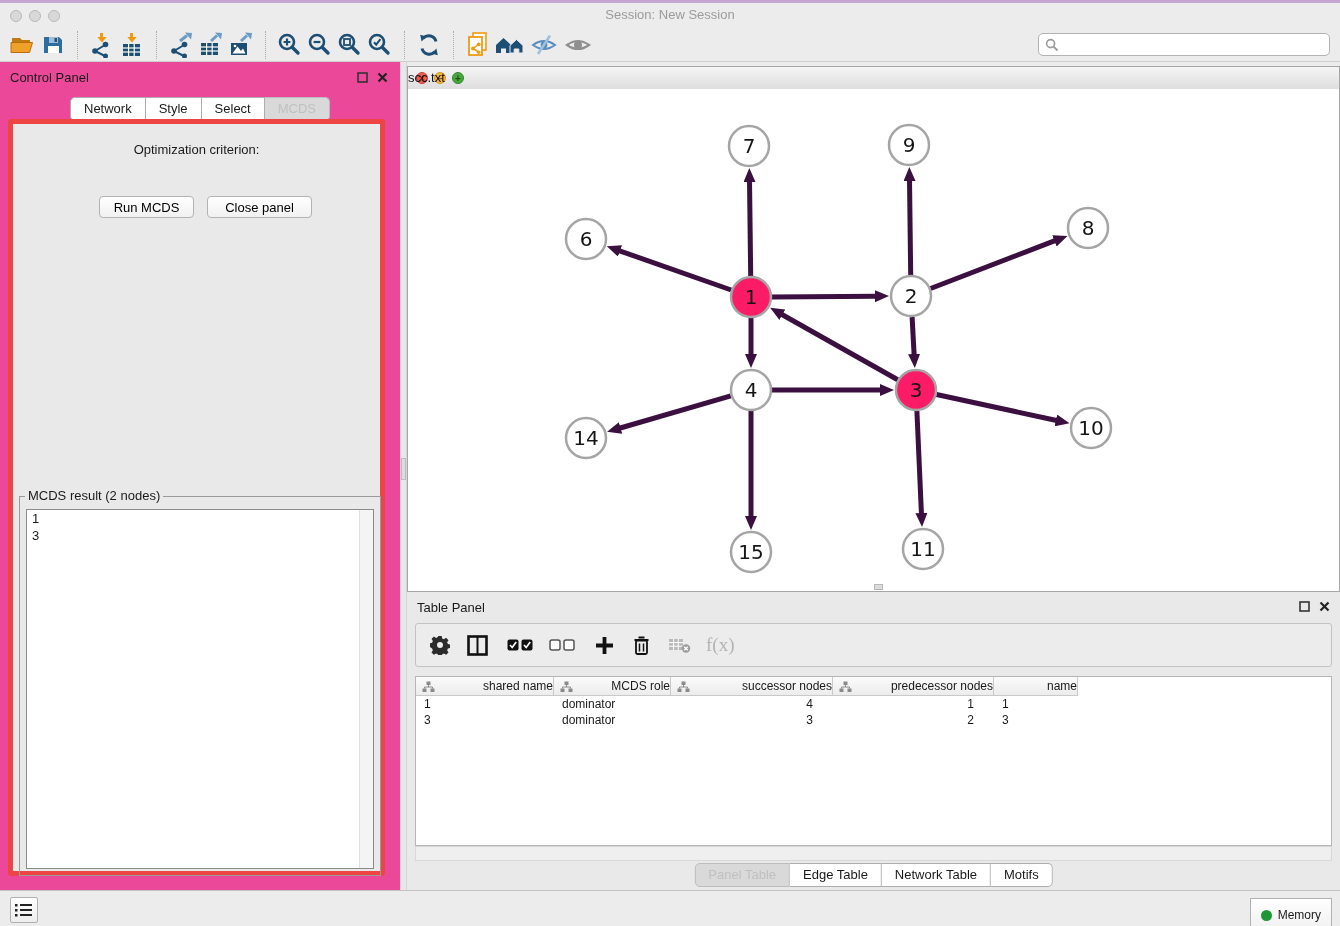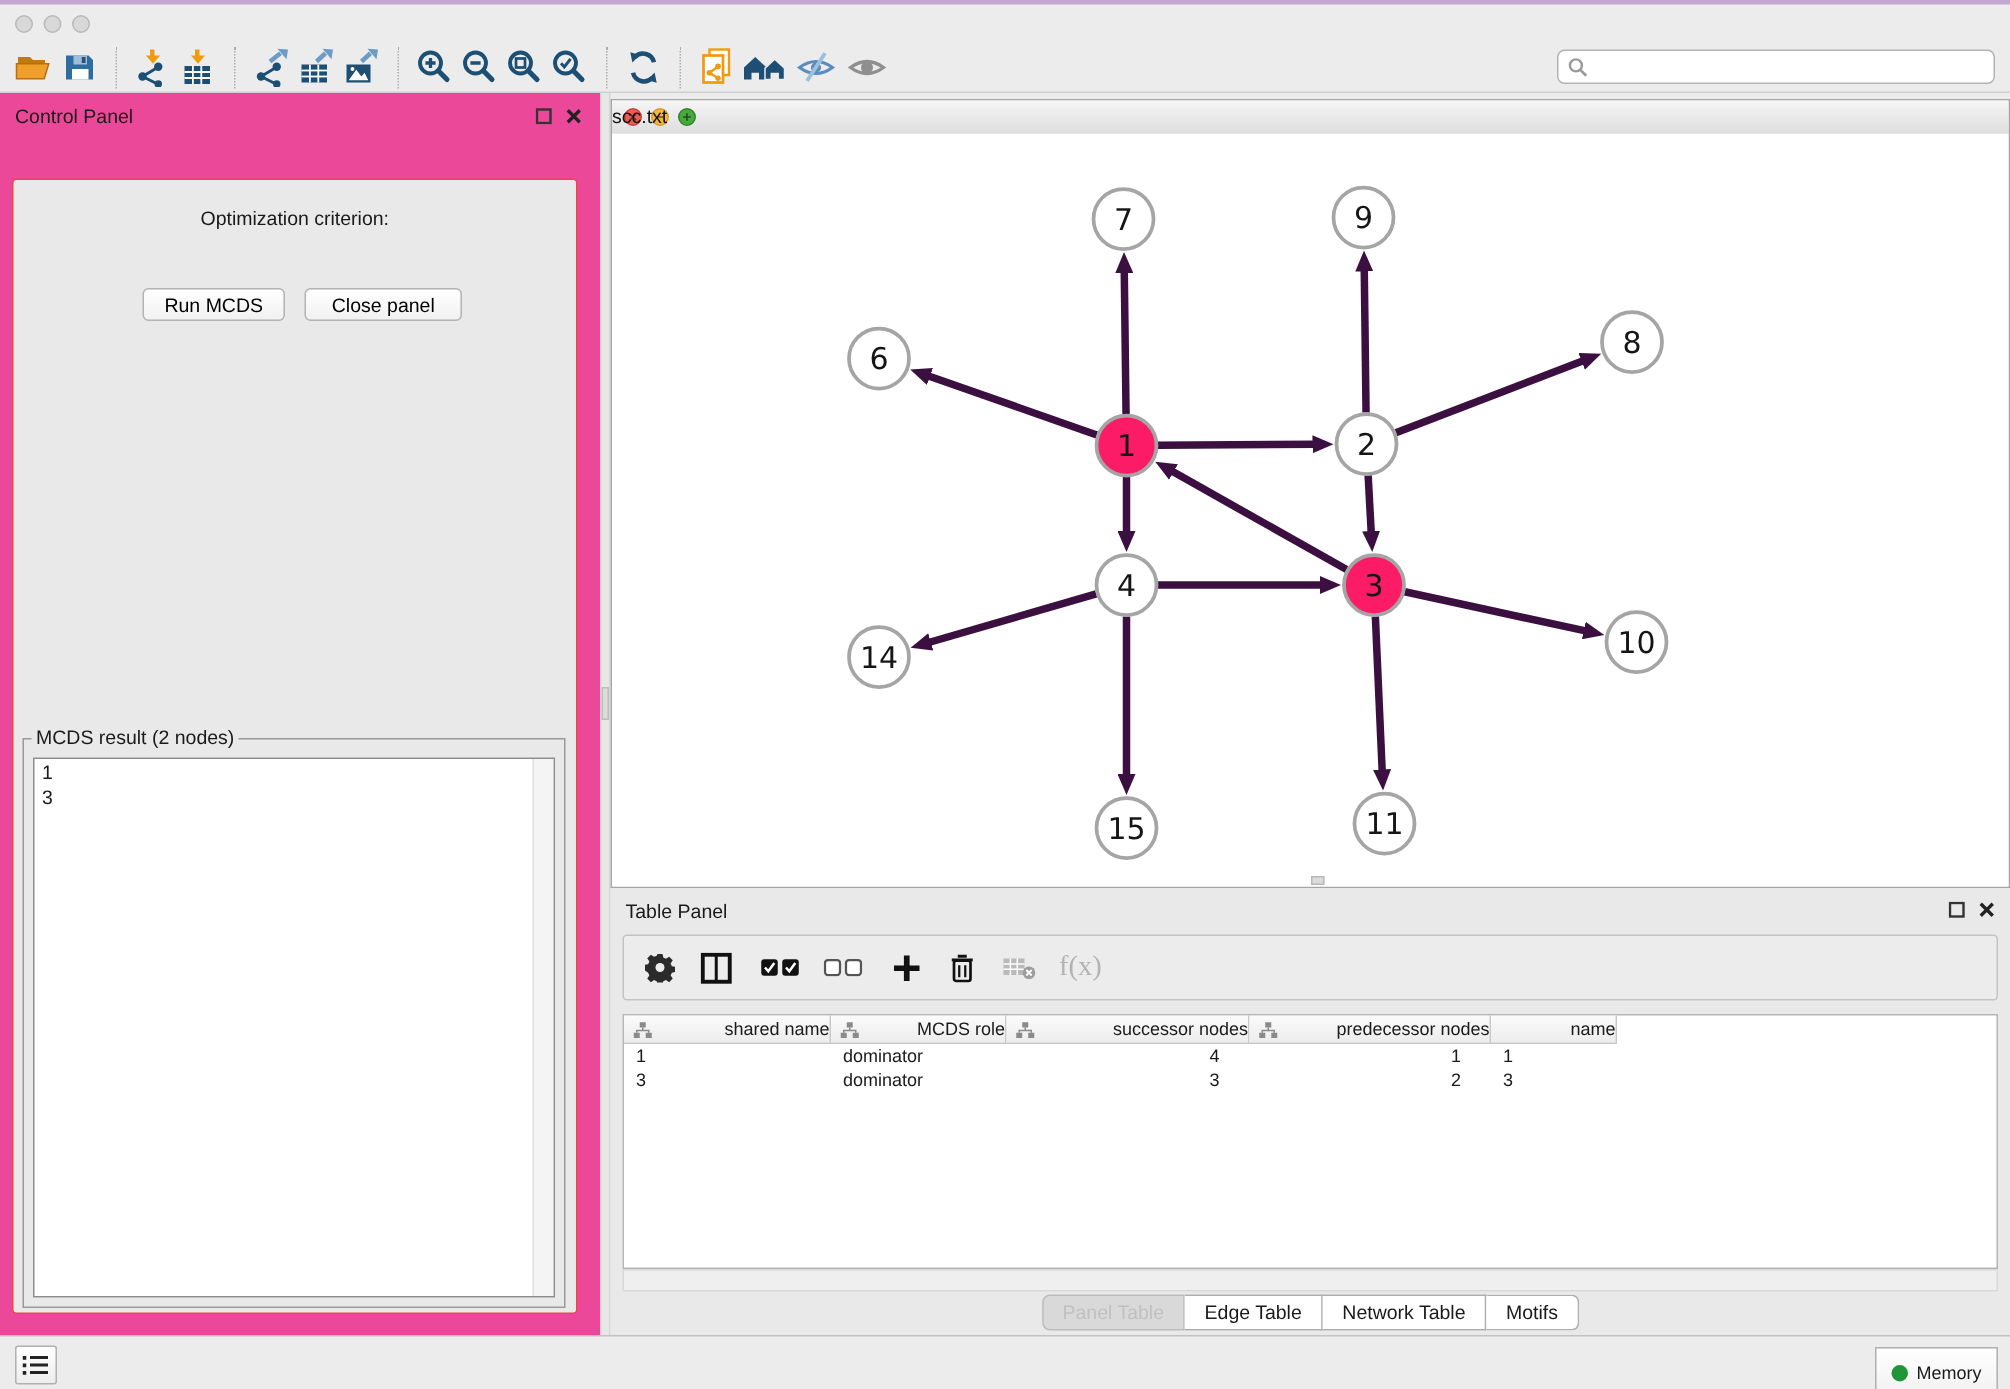--- a/index.html
+++ b/index.html
@@ -26,21 +26,21 @@
   .seg{display:flex}
   .seg .tab{background:#fff;border:1px solid #adadad;border-left:none;padding:3px 13px 4px;font-size:13px;color:#1a1a1a;line-height:15px;white-space:nowrap}
   .seg .tab:first-child{border-left:1px solid #adadad;border-radius:5px 0 0 5px}
   .seg .tab:last-child{border-radius:0 5px 5px 0}
   .seg .tab.active{background:#d9d9d9;color:#c0c0c0;border-color:#bcbcbc}
   
   #control-panel{left:0;top:62px;width:400px;height:828px;background:#ec4899}
   .panel-title{position:absolute;left:10px;top:8px;font-size:13px;color:#1a1a1a}
   .win-mini{position:absolute;top:9px;width:12px;height:12px;display:flex;align-items:center;justify-content:center}
   #cp-tabs{position:absolute;left:50%;top:35px;transform:translateX(-50%)}
-  #cp-content{position:absolute;left:8px;top:57px;width:377px;height:757px;border:1px solid #ef4444;border-radius:3px;background:#e9e9e9;box-sizing:border-box}
+  #cp-content{position:absolute;left:8px;top:57px;width:377px;height:757px;border:5px solid #ef4444;border-radius:3px;background:#e9e9e9;box-sizing:border-box}
   #opt-label{position:absolute;left:0;top:18px;width:100%;text-align:center;font-size:13px}
   #criterion-combo{position:absolute;left:37px;top:40px;width:310px;height:22px;background:#fff;border:1px solid #ababab;border-radius:4px;box-sizing:border-box;font-size:13px;line-height:20px;padding-left:9px}
   #criterion-combo .stepper{position:absolute;right:5px;top:3px;width:10px;height:14px}
   #criterion-combo .stepper .up{position:absolute;left:1px;top:0;width:0;height:0;border-left:4px solid transparent;border-right:4px solid transparent;border-bottom:5px solid #555}
   #criterion-combo .stepper .dn{position:absolute;left:1px;bottom:0;width:0;height:0;border-left:4px solid transparent;border-right:4px solid transparent;border-top:5px solid #555}
   .mac-btn{position:absolute;height:22px;background:linear-gradient(#ffffff,#f1f1f1);border:1px solid #b3b3b3;border-radius:4px;box-sizing:border-box;font-size:13px;line-height:19px;text-align:center;font-family:"Liberation Sans",sans-serif}
   #mcds-fieldset{position:absolute;left:6px;top:372px;width:362px;height:380px;border:1px solid #9a9a9a;box-sizing:border-box}
   #mcds-legend{position:absolute;left:5px;top:-9px;background:#e9e9e9;padding:0 3px;font-size:13px}
   #mcds-list{position:absolute;left:6px;top:12px;right:6px;bottom:6px;background:#fff;border:1px solid #8c8c8c;overflow:hidden}
   #mcds-list .item{font-size:13px;line-height:17px;padding-left:5px}
@@ -77,20 +77,21 @@
   #memory-btn .dot{width:11px;height:11px;border-radius:50%;background:#1f9638}
 </style>
 </head>
 <body>
 
 <div id="titlebar" class="abs">
   <div class="accent"></div>
   <span class="tl-dot tl-gray" style="left:10px"></span>
   <span class="tl-dot tl-gray" style="left:29px"></span>
   <span class="tl-dot tl-gray" style="left:48px"></span>
+  <div class="title">Session: New Session</div>
 </div>
 
 <div id="main-toolbar" class="abs">
   <div class="tbtn">
     <svg width="26" height="24" viewBox="0 0 26 24">
       <path d="M2 5 h8 l2 2 h8 v4 H2 z" fill="#c17a10"></path>
       <path d="M1 9.5 h21.5 l-3 10 H1 z" fill="#f0a02a" stroke="#b96e0e" stroke-width="1"></path>
     </svg>
   </div>
   <div class="tbtn">
@@ -248,20 +249,26 @@
   <div class="panel-title">Control Panel</div>
   <div class="win-mini" style="right:32px">
     <svg width="11" height="11">
         <rect x="1" y="1" width="9" height="9" fill="none" stroke="#333" stroke-width="1.6"></rect>
       </svg>
   </div>
   <div class="win-mini" style="right:12px">
     <svg width="11" height="11">
         <path d="M1.5 1.5 L9.5 9.5 M9.5 1.5 L1.5 9.5" stroke="#222" stroke-width="2.2"></path>
       </svg>
+  </div>
+  <div id="cp-tabs" class="seg">
+    <div class="tab">Network</div>
+    <div class="tab">Style</div>
+    <div class="tab">Select</div>
+    <div class="tab active">MCDS</div>
   </div>
   <div id="cp-content">
     <div id="opt-label">Optimization criterion:</div>
     <button class="mac-btn" style="left:86px;top:72px;width:95px">Run MCDS</button>
     <button class="mac-btn" style="left:194px;top:72px;width:105px">Close panel</button>
     <div id="mcds-fieldset">
       <div id="mcds-legend">MCDS result (2 nodes)</div>
       <div id="mcds-list">
         <div class="item">1</div>
         <div class="item">3</div>

